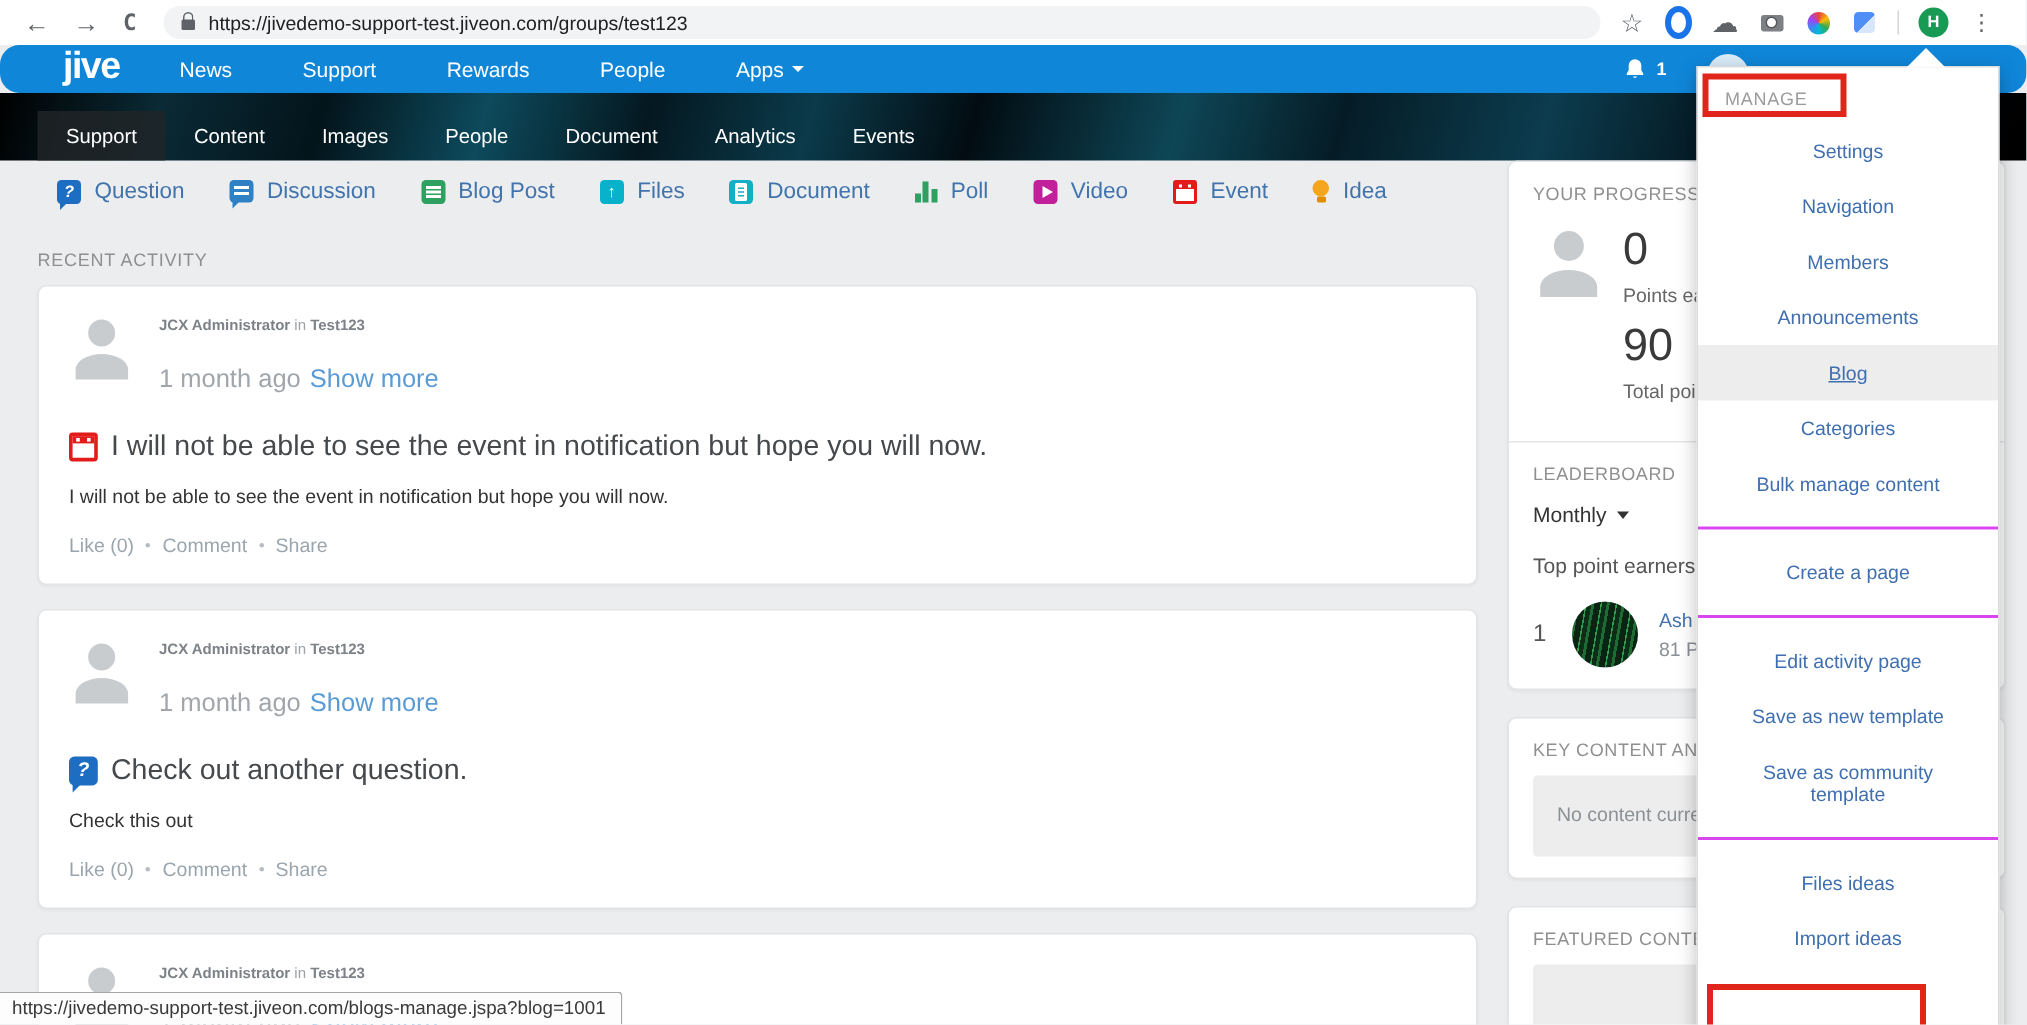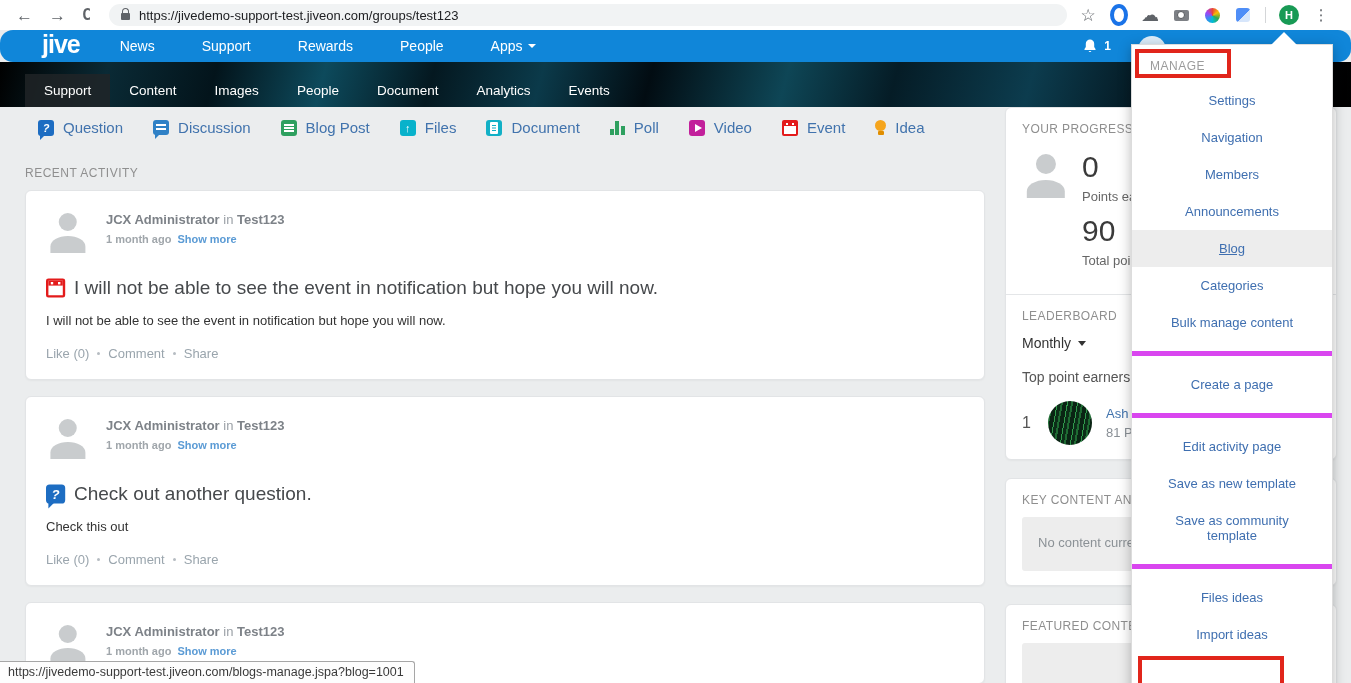--- a/index.html
+++ b/index.html
@@ -74,23 +74,23 @@
   .recent-header { position:absolute; left:25px; top:166px; font-size:12px; color:#8f8f8f; letter-spacing:.5px; }
   .feed { position:absolute; left:25px; top:190px; width:960px; }
   .post { background:#fff; border:1px solid #e2e4e6; border-radius:6px; padding:18px 20px; margin-bottom:16px; box-shadow:0 1px 2px rgba(0,0,0,.04); }
   .post-head { display:flex; gap:16px; }
   .sil { position:relative; overflow:hidden; flex:0 0 auto; }
   .sil::before { content:''; position:absolute; left:50%; top:8%; transform:translateX(-50%); width:42%; height:42%; background:#c9ccce; border-radius:50%; }
   .sil::after { content:''; position:absolute; left:50%; bottom:-10%; transform:translateX(-50%); width:80%; height:48%; background:#c9ccce; border-radius:50% 50% 0 0; }
   .sil-44 { width:44px; height:44px; }
   .sil-48 { width:48px; height:48px; }
   .post-meta { padding-top:3px; }
-  .meta1 { font-size:13px; color:#9ba1a7; }
+  .meta1 { font-size:10px; color:#9ba1a7; }
   .meta1 b { color:#7d8288; cursor:pointer; }
-  .meta2 { font-size:11px; color:#a0a6ab; margin-top:6px;font-weight:bold; }
+  .meta2 { font-size:17px; color:#a0a6ab; margin-top:20px; }
   .show-more { color:#5b9bd5; cursor:pointer; margin-left:6px; }
   .post-title { display:flex; align-items:center; gap:12px; margin-top:24px; font-size:19px; color:#46494c; cursor:pointer; }
   .icL { transform:scale(1.2); transform-origin:left center; }
   .post-body { font-size:13px; color:#333; margin-top:14px; }
   .post-actions { display:flex; align-items:center; gap:8px; margin-top:18px; font-size:13px; color:#9aa5ad; }
   .post-actions span { cursor:pointer; }
   .dotsep { width:3px; height:3px; border-radius:50%; background:#b6bcc2; }
 
   
   .sidebar { position:absolute; left:1005px; top:107px; width:332px; }
@@ -109,21 +109,21 @@
   .lb-avatar { width:44px; height:44px; border-radius:50%; flex:0 0 auto; background:repeating-linear-gradient(100deg,#0c2d18 0 3px,#1e6b33 3px 5px,#0a2414 5px 9px,#2f9a4b 9px 10px), #0c2d18; cursor:pointer; }
   .lb-name { font-size:13px; color:#4173ad; cursor:pointer; }
   .lb-points { font-size:13px; color:#8a9096; margin-top:4px; }
   .graybox { background:#ededed; border-radius:3px; margin-top:10px; padding:18px 16px; font-size:13px; color:#8b9196; min-height:54px; }
   .graybox.empty-tall { min-height:54px; }
 
   
   .manage-menu { position:absolute; left:1131px; top:44px; width:202px; height:680px; background:#fff; border:1px solid #dcdcdc; box-shadow:0 3px 12px rgba(0,0,0,.28); z-index:40; overflow:hidden; }
   .menu-caret { position:absolute; left:1271px; top:32px; width:0; height:0; border-left:13px solid transparent; border-right:13px solid transparent; border-bottom:13px solid #fff; z-index:41; }
   .menu-header { padding:14px 18px 9px; font-size:12px; color:#9b9b9b; letter-spacing:.5px; }
-  .menu-section { border-top:5px solid #d946ef; padding:10px 0; }
+  .menu-section { border-top:2px solid #d946ef; padding:10px 0; }
   .menu-section.first { border-top:none; padding-top:0; }
   .menu-item { padding:11px 18px; font-size:13px; color:#3f6fb0; cursor:pointer;text-align:center; }
   .menu-item.highlight { background:#ededed; text-decoration:underline; }
   .annot { position:absolute; border:4px solid #e1251b; z-index:45; pointer-events:none; }
   .annot-manage { left:3px; top:4px; width:96px; height:29px; }
   .annot-delete { left:6px; top:611px; width:146px; height:34px; }
 
   
   .status-bar { position:absolute; left:0; bottom:0; background:#fdfdfd; border:1px solid #a6a6a6; border-left:none; border-bottom:none; border-radius:0 3px 0 0; padding:3px 10px 4px 8px; font-size:12.5px; color:#3a3a3a; z-index:50; white-space:nowrap; }
 </style>

